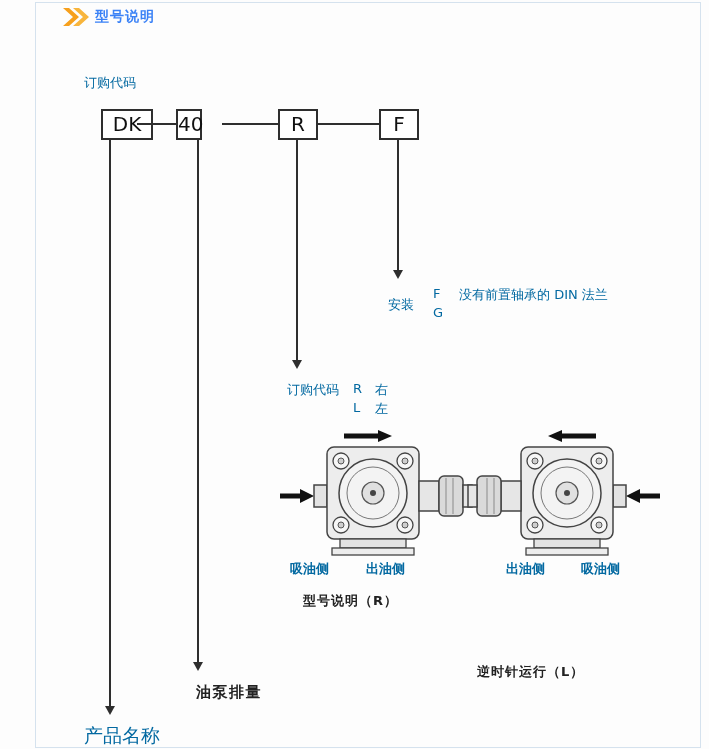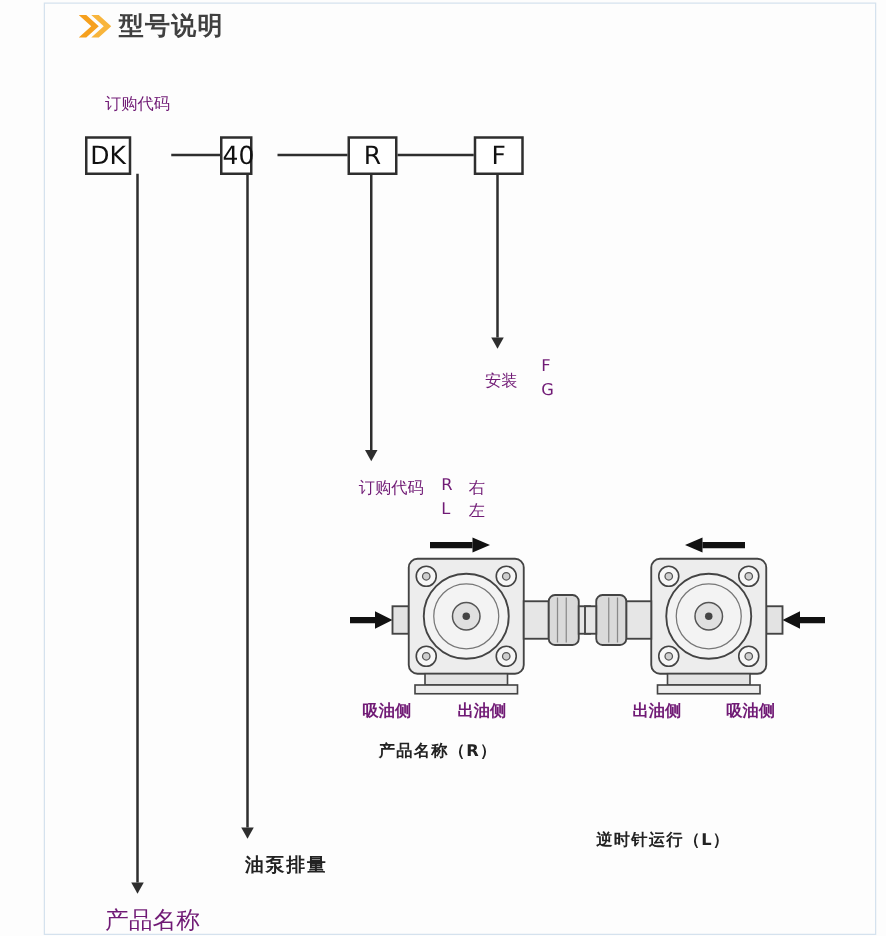--- a/index.html
+++ b/index.html
@@ -6,22 +6,22 @@
   .page{
     position:relative;width:709px;height:749px;background:#fdfdfd;
     font-family:"DejaVu Sans","Liberation Sans",sans-serif;
     color:#222;overflow:hidden;
   }
   .frame{
     position:absolute;left:35px;top:2px;width:664px;height:744px;
     border:1px solid #d5e2ee;pointer-events:none;
   }
   .header{position:absolute;left:62px;top:7px;display:flex;align-items:center;gap:6px;}
-  .title{font-size:20px;font-weight:bold;color:#404040;letter-spacing:1px;}
-  .txt{position:absolute;font-size:13px;color:#701a75;white-space:nowrap;text-align:center;}
+  .title{font-size:14px;font-weight:bold;color:#3b82f6;letter-spacing:1px;}
+  .txt{position:absolute;font-size:13px;color:#0369a1;white-space:nowrap;text-align:center;}
   .txt.bold{font-weight:bold;}
   .code-box{
     position:absolute;top:109px;height:31px;box-sizing:border-box;
     border:2px solid #2e2e2e;background:#fff;text-align:center;
     font-size:20px;line-height:27px;color:#111;
   }
   .hline{position:absolute;height:2px;background:#2e2e2e;}
   .vline{position:absolute;width:2px;background:#2e2e2e;}
   .arr{
     position:absolute;width:0;height:0;
@@ -42,21 +42,21 @@
   <div class="header">
     <svg width="27" height="20" viewBox="0 0 27 20">
       <polygon points="1,1 11,10 1,19 7,19 17,10 7,1" fill="#f6a01d"></polygon>
       <polygon points="11,1 21,10 11,19 17,19 27,10 17,1" fill="#f8b53c"></polygon>
     </svg>
     <span class="title">型号说明</span>
   </div>
 
   <div class="txt" style="left:84px;top:74px;">订购代码</div>
 
-  <div class="code-box" style="left:68px;width:37px;">DK</div>
+  <div class="code-box" style="left:101px;width:52px;">DK</div>
   <div class="code-box" style="left:176px;width:26px;">40</div>
   <div class="code-box" style="left:278px;width:40px;">R</div>
   <div class="code-box" style="left:379px;width:40px;">F</div>
 
   <div class="hline" style="left:137px;top:123px;width:39px;"></div>
   <div class="hline" style="left:222px;top:123px;width:56px;"></div>
   <div class="hline" style="left:318px;top:123px;width:61px;"></div>
 
   <div class="vline" style="left:109px;top:139px;height:567px;"></div>
   <div class="arr" style="left:105px;top:706px;"></div>
@@ -65,20 +65,21 @@
   <div class="arr" style="left:193px;top:662px;"></div>
 
   <div class="vline" style="left:296px;top:139px;height:221px;"></div>
   <div class="arr" style="left:292px;top:360px;"></div>
 
   <div class="vline" style="left:397px;top:139px;height:131px;"></div>
   <div class="arr" style="left:393px;top:270px;"></div>
 
   <div class="txt" style="left:388px;top:296px;">安装</div>
   <div class="txt" style="left:433px;top:286px;">F</div>
+  <div class="txt" style="left:459px;top:286px;">没有前置轴承的 DIN 法兰</div>
   <div class="txt" style="left:433px;top:305px;">G</div>
 
   <div class="txt" style="left:287px;top:381px;">订购代码</div>
   <div class="txt" style="left:353px;top:381px;">R</div>
   <div class="txt" style="left:375px;top:381px;">右</div>
   <div class="txt" style="left:353px;top:400px;">L</div>
   <div class="txt" style="left:375px;top:400px;">左</div>
 
   <svg class="pump" style="left:278px;top:428px;" viewBox="0 0 200 130">
     <line x1="2" y1="68" x2="22" y2="68" stroke="#111" stroke-width="5"></line>
@@ -142,19 +143,19 @@
     <rect x="185" y="57" width="9" height="22" fill="#e6e6e6" stroke="#444" stroke-width="1.5"></rect>
     <rect x="62" y="111" width="66" height="9" fill="#e3e3e3" stroke="#444" stroke-width="1.3"></rect>
     <rect x="54" y="120" width="82" height="7" fill="#ededed" stroke="#444" stroke-width="1.3"></rect>
   </svg>
 
   <div class="txt bold" style="left:290px;top:560px;">吸油侧</div>
   <div class="txt bold" style="left:366px;top:560px;">出油侧</div>
   <div class="txt bold" style="left:506px;top:560px;">出油侧</div>
   <div class="txt bold" style="left:581px;top:560px;">吸油侧</div>
 
-  <div class="cap" style="left:303px;top:592px;">产品名称（R）</div>
+  <div class="cap" style="left:303px;top:592px;">型号说明（R）</div>
   <div class="cap" style="left:477px;top:623px;margin-top:40px;">逆时针运行（L）</div>
 
   <div class="disp" style="left:196px;">油泵排量</div>
 
   <div class="txt" style="left:84px;top:723px;font-size:19px;">产品名称</div>
 </div>
 
 </body></html>

